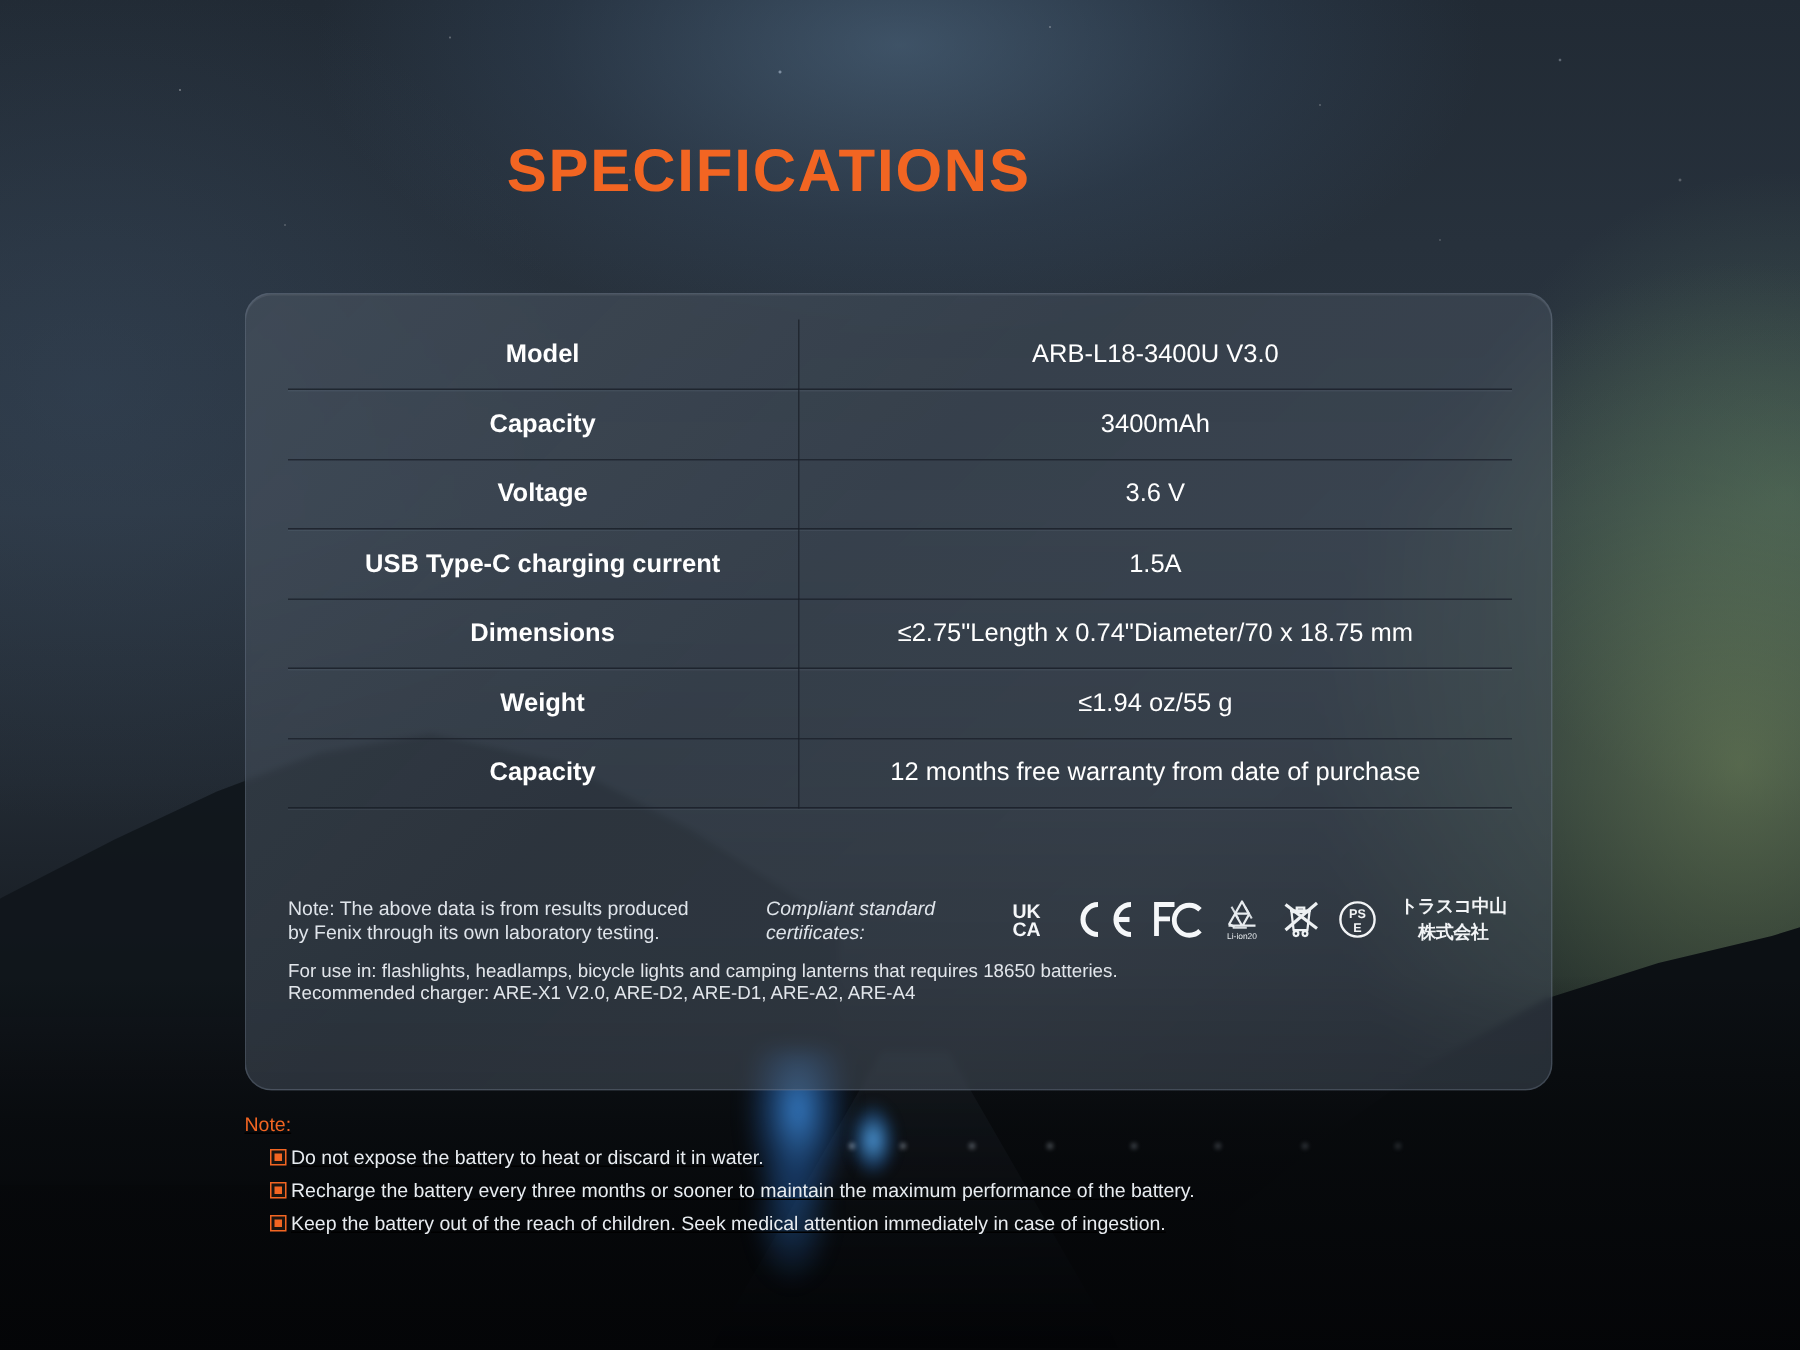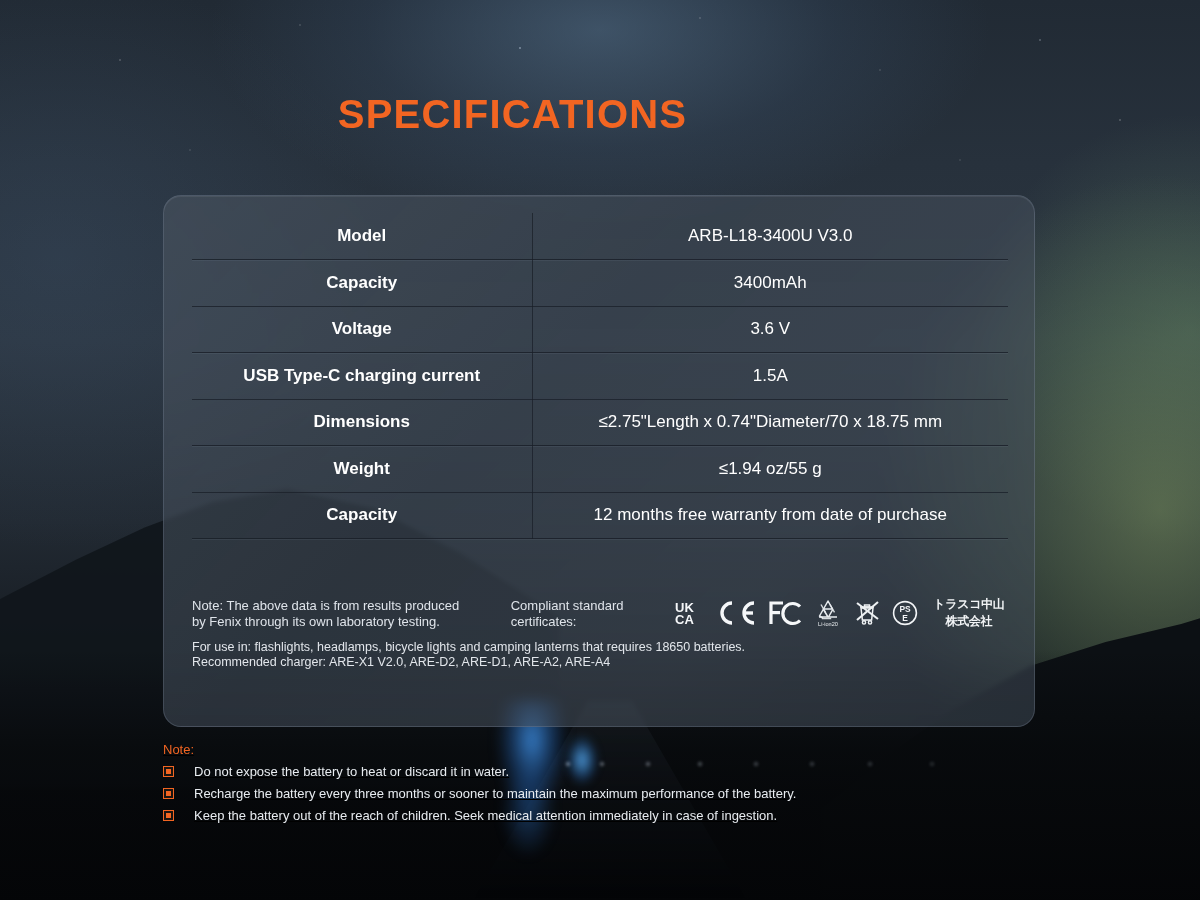--- a/index.html
+++ b/index.html
@@ -178,20 +178,21 @@
     font-size: 13px;
     line-height: 16px;
     color: #dfe4ea;
   }
   .cert-label {
     font-size: 13px;
     line-height: 16px;
     color: #dfe4ea;
     width: 140px;
     flex: none;
+    font-style: italic;
   }
   .cert-icons {
     display: flex;
     align-items: center;
     gap: 11px;
     margin-top: -2px;
   }
   .cert-icons svg { display: block; }
   .cert-jp {
     font-size: 12px;
@@ -220,22 +221,23 @@
     text-decoration: underline;
   }
   .notes-head {
     color: #f26522;
     font-size: 13px;
     margin-bottom: 7px;
   }
   .note-item {
     display: flex;
     align-items: center;
-    gap: 20px;
+    gap: 3px;
     margin-bottom: 7px;
+    margin-left: 17px;
   }
   .bullet {
     width: 11px; height: 11px;
     flex: none;
     border: 1px solid #f26522;
     background: #1a1410;
     position: relative;
   }
   .bullet::after {
     content: "";

